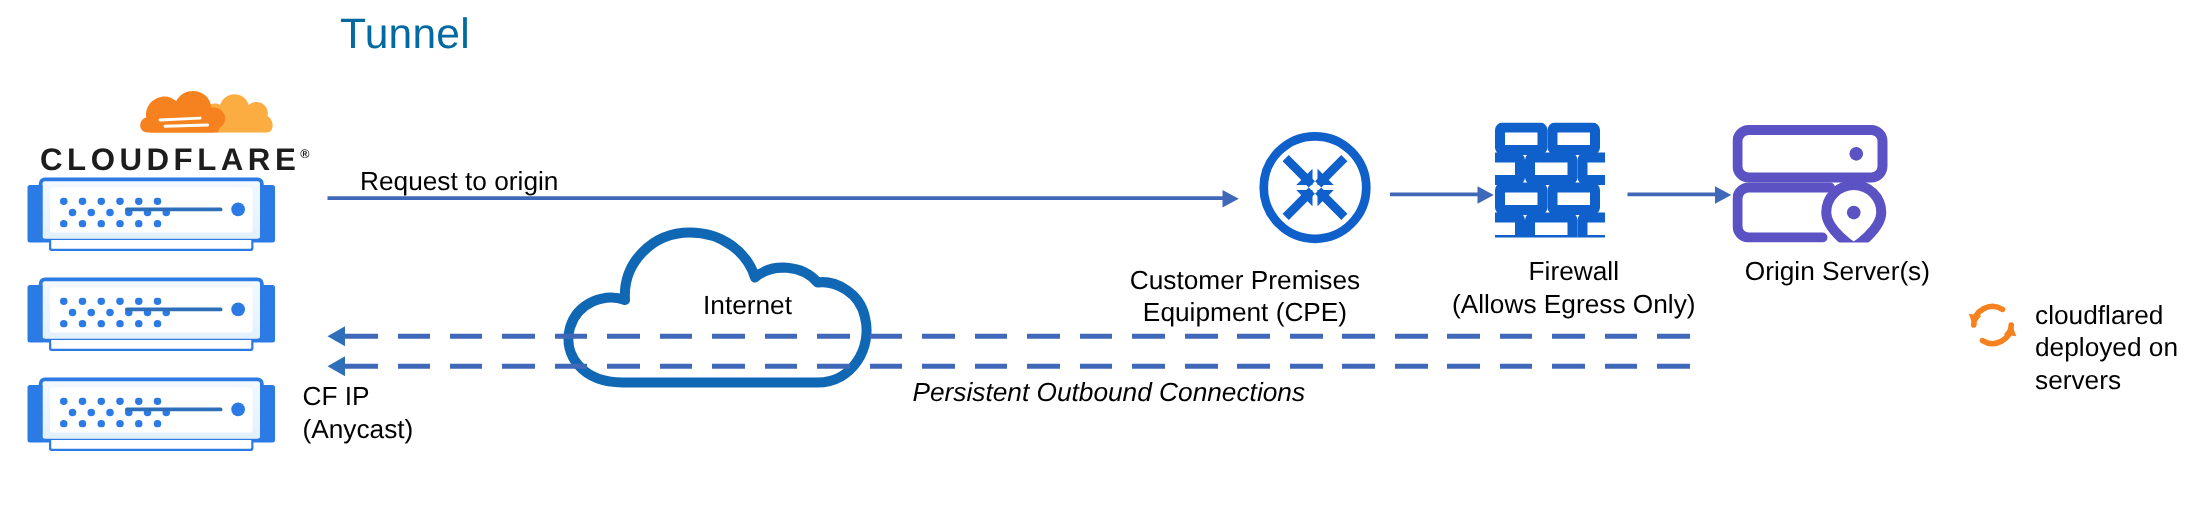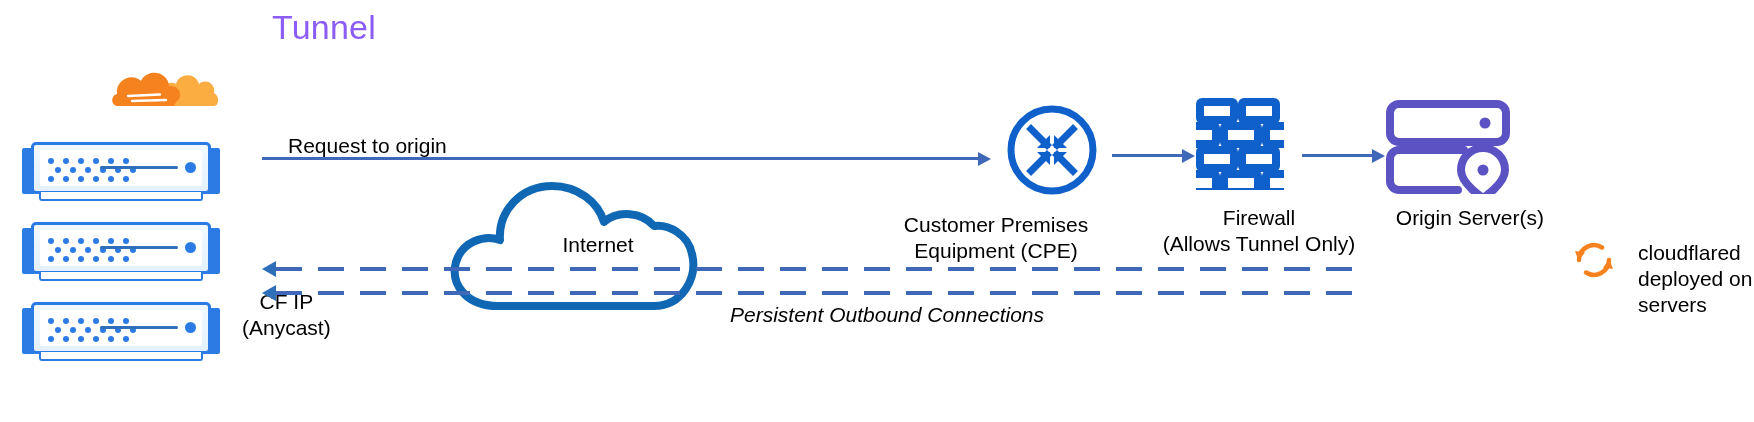--- a/index.html
+++ b/index.html
@@ -1,20 +1,20 @@
 <!DOCTYPE html>
 <html><head>
 <meta charset="utf-8">
 <style>
   html,body{margin:0;padding:0;background:#ffffff;}
   body{width:1754px;height:422px;position:relative;overflow:hidden;
        font-family:"Liberation Sans","DejaVu Sans",sans-serif;}
   .abs{position:absolute;}
   .lbl{color:#000000;font-size:21px;line-height:26px;text-align:center;white-space:pre-line;}
-  #title{left:272px;top:8px;font-size:34px;color:#8b5cf6;letter-spacing:.2px;}
+  #title{left:272px;top:8px;font-size:34px;color:#0369a1;letter-spacing:.2px;}
 
   
   #cf-logo{left:30px;top:72px;width:200px;height:68px;}
   #cf-wordmark{position:absolute;left:2px;top:42px;font-size:25px;font-weight:bold;
       letter-spacing:3.6px;color:#1d1d1d;font-family:"Liberation Sans",sans-serif;}
   #cf-wordmark sup{font-size:10px;vertical-align:super;}
 
   
   .srv{width:198px;height:60px;}
   .srv .tabL,.srv .tabR{position:absolute;top:6px;width:14px;height:46px;background:#2c7be5;border-radius:2px;}
@@ -41,20 +41,21 @@
 <div class="abs" id="title">Tunnel</div>
 
 <div class="abs" id="cf-logo">
   <svg width="110" height="46" viewBox="0 0 110 46" style="position:absolute;left:80px;top:-6px;">
     <path d="M62 40 L104 40 C109 40 110 30 104 27 C106 18 96 12 89 18 C86 7 70 6 66 18 C58 14 50 21 52 29 Z" fill="#fbad41"></path>
     <path d="M8 40 C1 40 0 30 7 28 C5 14 22 6 31 15 C37 2 58 5 59 20 C70 19 74 31 66 36 L64 40 Z" fill="#f6821f"></path>
     <path d="M16 31 L52 29 L56 36 L62 33 L61 40 L10 40 Z" fill="#f6821f"></path>
     <path d="M18 30 L50 28.5" stroke="#ffffff" stroke-width="2.4" fill="none" stroke-linecap="round"></path>
     <path d="M22 35 L56 34" stroke="#ffffff" stroke-width="2.4" fill="none" stroke-linecap="round"></path>
   </svg>
+  <div id="cf-wordmark"><span>CLOUDFLARE</span><sup>®</sup></div>
 </div>
 
 <div class="abs srv" style="left:22px;top:142px;">
   <div class="tabL"></div>
   <div class="tabR"></div>
   <div class="body">
       <div class="inner"></div>
     </div>
   <div class="shadow"></div>
   <svg class="dots" width="96" height="24">
@@ -142,21 +143,21 @@
         <circle cx="33" cy="21" r="3"></circle>
         <circle cx="48" cy="21" r="3"></circle>
         <circle cx="63" cy="21" r="3"></circle>
         <circle cx="78" cy="21" r="3"></circle>
     </g>
   </svg>
   <div class="line"></div>
   <div class="dot"></div>
 </div>
 
-<div class="abs lbl" style="left:242px;top:289px;text-align:center;">CF IP
+<div class="abs lbl" style="left:242px;top:305px;text-align:left;">CF IP
 (Anycast)</div>
 
 <div class="abs lbl" style="left:288px;top:133px;text-align:left;">Request to origin</div>
 <div class="abs solid-line" style="left:262px;top:157px;width:718px;"></div>
 <div class="abs arrowhead-r" style="left:978px;top:152px;"></div>
 
 <svg class="abs" style="left:440px;top:138px;" width="280" height="175">
   <path d="M58 168 C26 168 10 146 16 124 C22 104 44 96 60 102 C58 72 82 48 112 48
            C138 48 158 64 164 84 C178 72 202 74 214 88 C228 86 248 96 252 116
            C258 140 242 168 214 168 Z" fill="none" stroke="#1068b5" stroke-width="8" stroke-linejoin="round"></path>
@@ -198,21 +199,21 @@
     <rect x="28" y="28" width="34" height="18" rx="2"></rect>
     <rect x="70" y="28" width="34" height="18" rx="2"></rect>
     <rect x="4" y="52" width="34" height="18" rx="2"></rect>
     <rect x="46" y="52" width="34" height="18" rx="2"></rect>
     <rect x="-14" y="76" width="34" height="18" rx="2"></rect>
     <rect x="28" y="76" width="34" height="18" rx="2"></rect>
     <rect x="70" y="76" width="34" height="18" rx="2"></rect>
   </g>
 </svg>
 <div class="abs lbl" style="left:1158px;top:205px;width:202px;">Firewall
-(Allows Tunnel Only)</div>
+(Allows Egress Only)</div>
 
 <div class="abs solid-line" style="left:1302px;top:154px;width:72px;"></div>
 <div class="abs arrowhead-r" style="left:1372px;top:149px;"></div>
 
 <svg class="abs" style="left:1386px;top:98px;" width="128" height="96">
   <rect x="4" y="6" width="116" height="38" rx="9" fill="none" stroke="#5b53c4" stroke-width="8"></rect>
   <circle cx="99" cy="25" r="5.5" fill="#5b53c4"></circle>
   <path d="M78 52 L13 52 A9 9 0 0 0 4 61 L4 83 A9 9 0 0 0 13 92 L72 92" fill="none" stroke="#5b53c4" stroke-width="8" stroke-linecap="round"></path>
   <path d="M97 50 A22 22 0 0 1 119 72 C119 86 97 100 97 100 C97 100 75 86 75 72 A22 22 0 0 1 97 50 Z" fill="#ffffff" stroke="#5b53c4" stroke-width="8" stroke-linejoin="round"></path>
   <circle cx="97" cy="72" r="5.5" fill="#5b53c4"></circle>
@@ -222,15 +223,15 @@
 <svg class="abs" style="left:1572px;top:238px;" width="44" height="44">
   <g fill="none" stroke="#f6821f" stroke-width="4.5" stroke-linecap="round">
     <path d="M7 22 A15 15 0 0 1 30 9.5"></path>
     <path d="M37 22 A15 15 0 0 1 14 34.5"></path>
   </g>
   <g fill="#f6821f">
     <path d="M3 13 L13 14.5 L6.5 22.5 Z"></path>
     <path d="M41 31 L31 29.5 L37.5 21.5 Z"></path>
   </g>
 </svg>
-<div class="abs lbl" style="left:1628px;top:240px;text-align:left;margin-left:10px;">cloudflared
+<div class="abs lbl" style="left:1628px;top:240px;text-align:left;">cloudflared
 deployed on
 servers</div>
 
 </body></html>

